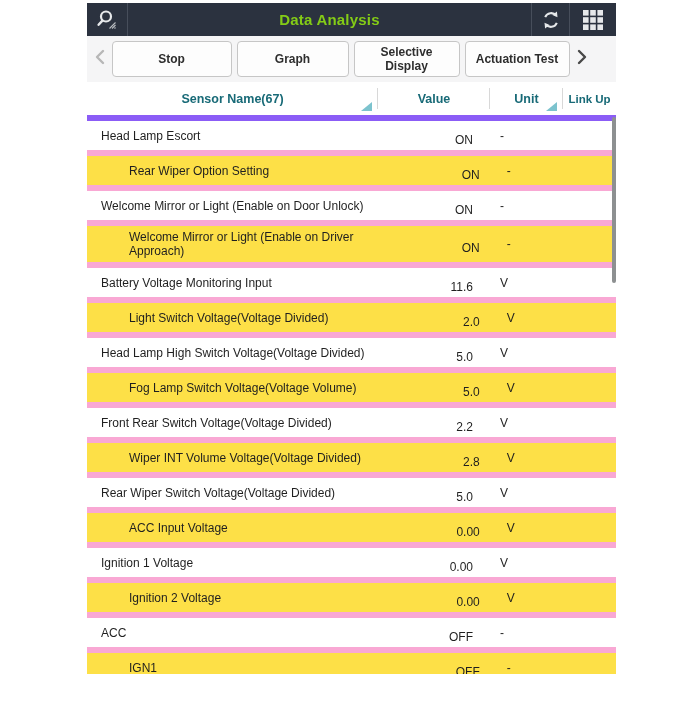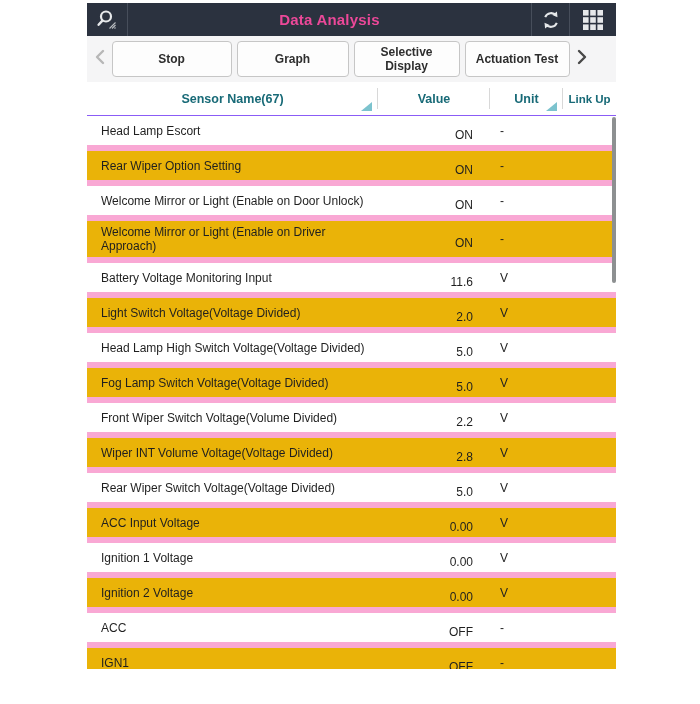--- a/index.html
+++ b/index.html
@@ -7,49 +7,49 @@
           font-family:"Liberation Sans",sans-serif;-webkit-font-smoothing:antialiased;}
   .app{position:absolute;left:87px;top:3px;width:529px;height:701px;overflow:hidden;background:#fff;}
 
   
   .topbar{height:33px;background:#2b323f;display:flex;align-items:stretch;}
   .topbar-sec{display:flex;align-items:center;justify-content:center;}
   .topbar-sec.search{width:40px;border-right:1px solid #474e5b;}
   .topbar-sec.refresh{width:37px;border-left:1px solid #474e5b;}
   .topbar-sec.grid{width:46px;border-left:1px solid #474e5b;}
   .topbar-title{flex:1;display:flex;align-items:center;justify-content:center;
-                color:#ec4899;font-size:15px;font-weight:bold;letter-spacing:.2px;}
+                color:#84cc16;font-size:15px;font-weight:bold;letter-spacing:.2px;}
   .topbar svg{display:block;}
 
   
   .toolbar{height:46px;background:#f5f5f6;display:flex;align-items:center;padding:0 2px;}
   .chev{width:20px;height:36px;display:flex;align-items:center;justify-content:center;flex:0 0 auto;}
   .tb-btn{height:36px;margin:0 2.5px;background:#fdfdfd;border:1px solid #c6c6c6;border-radius:4px;
           font-family:"Liberation Sans",sans-serif;font-size:12px;font-weight:bold;color:#2e2e2e;
           cursor:pointer;padding:0 4px;}
   .tb-btn.w1{width:120px;} .tb-btn.w2{width:112px;} .tb-btn.w3{width:106px;} .tb-btn.w4{width:105px;}
 
   
   .thead{height:33px;background:#ffffff;display:flex;align-items:stretch;
-         border-bottom:1px solid #8b5cf6;color:#186a77;font-weight:bold;font-size:12.5px;}
+         border-bottom:6px solid #8b5cf6;color:#186a77;font-weight:bold;font-size:12.5px;}
   .th{position:relative;display:flex;align-items:center;justify-content:center;text-align:center;}
   .th.c-name{width:291px;}
   .th.c-value{width:112px;}
   .th.c-unit{width:73px;}
   .th.c-link{width:53px;font-size:11.5px;line-height:12px;}
   .th.c-name::after,.th.c-value::after,.th.c-unit::after{
      content:"";position:absolute;right:0;top:6px;bottom:6px;width:1px;background:#d8d8d8;}
   .tri{position:absolute;right:6px;bottom:4px;width:0;height:0;
        border-left:11px solid transparent;border-bottom:9px solid #7cc3ce;}
 
   
   .tbody{height:553px;overflow:hidden;}
   .row{display:flex;align-items:center;min-height:29px;border-bottom:6px solid #f9a8d4;
        font-size:12px;color:#1f1f1f;background:#ffffff;}
-  .row.alt{background:#eab308;}
+  .row.alt{background:#fde047;padding-left:28px;}
   .cell{line-height:14px;}
   .cell.c-name{width:291px;box-sizing:border-box;padding:4px 8px 4px 14px;text-align:left;}
   .cell.c-value{width:112px;box-sizing:border-box;padding-right:17px;text-align:right;margin-top:8px;}
   .cell.c-unit{width:73px;box-sizing:border-box;padding-left:10px;text-align:left;}
   .cell.c-link{width:53px;text-align:center;}
 
   .scroll-thumb{position:absolute;right:0;top:114px;width:4px;height:166px;
                 background:#8d9091;border-radius:2px;}
 </style>
 </head>
@@ -177,27 +177,27 @@
           <div class="cell c-unit">V</div>
           <div class="cell c-link"></div>
         </div>
         <div class="row">
           <div class="cell c-name">Head Lamp High Switch Voltage(Voltage Divided)</div>
           <div class="cell c-value">5.0</div>
           <div class="cell c-unit">V</div>
           <div class="cell c-link"></div>
         </div>
         <div class="row alt">
-          <div class="cell c-name">Fog Lamp Switch Voltage(Voltage Divided)</div>
+          <div class="cell c-name">Fog Lamp Switch Voltage(Voltage Volume)</div>
           <div class="cell c-value">5.0</div>
           <div class="cell c-unit">V</div>
           <div class="cell c-link"></div>
         </div>
         <div class="row">
-          <div class="cell c-name">Front Wiper Switch Voltage(Volume Divided)</div>
+          <div class="cell c-name">Front Rear Switch Voltage(Voltage Divided)</div>
           <div class="cell c-value">2.2</div>
           <div class="cell c-unit">V</div>
           <div class="cell c-link"></div>
         </div>
         <div class="row alt">
           <div class="cell c-name">Wiper INT Volume Voltage(Voltage Divided)</div>
           <div class="cell c-value">2.8</div>
           <div class="cell c-unit">V</div>
           <div class="cell c-link"></div>
         </div>

